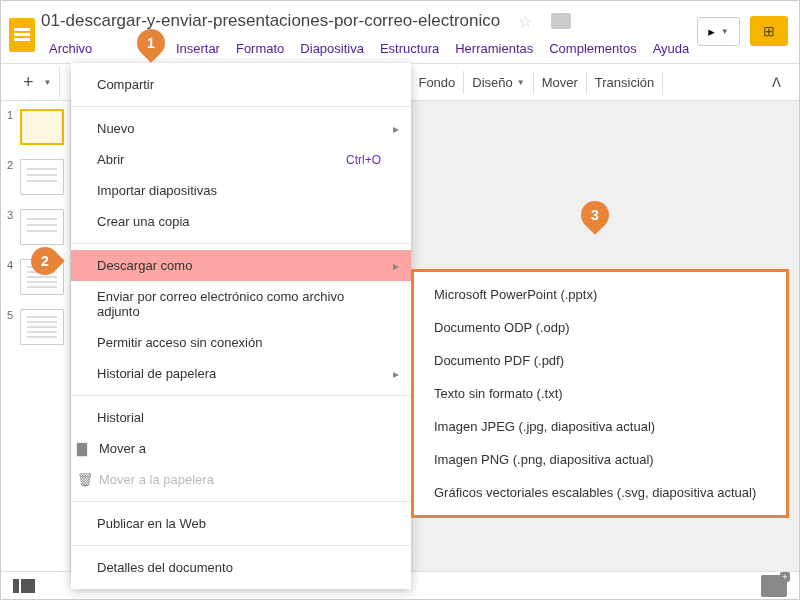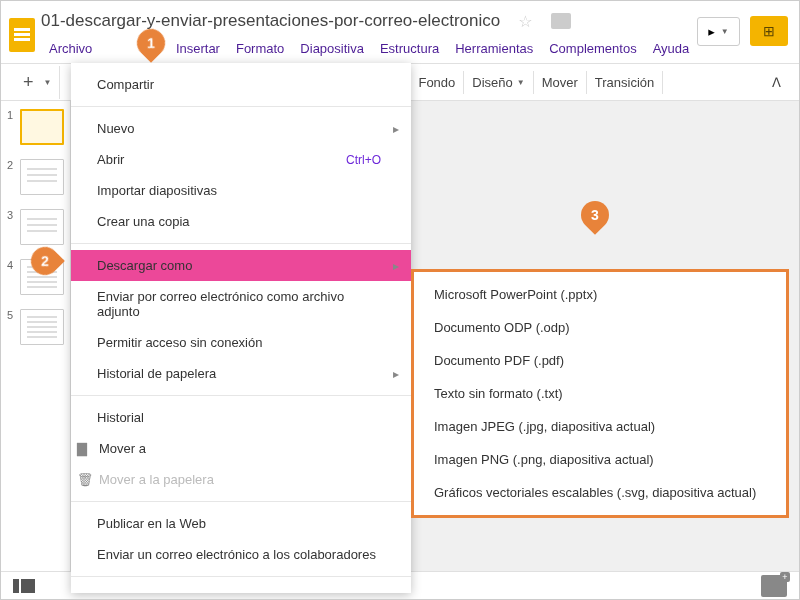--- a/index.html
+++ b/index.html
@@ -50,21 +50,21 @@
 
 
 .dropdown { position: absolute; top: 62px; left: 70px; width: 340px; background: #fff; box-shadow: 0 2px 10px rgba(0,0,0,0.25); z-index: 100; padding: 6px 0; max-height: 530px; overflow-y: auto; }
 .dropdown::-webkit-scrollbar { width: 10px; }
 .dropdown::-webkit-scrollbar-thumb { background: #bbb; border-radius: 5px; }
 .dropdown::-webkit-scrollbar-track { background: #f0f0f0; }
 
 .menu-item { padding: 8px 30px 8px 26px; font-size: 13px; color: #333; cursor: pointer; display: flex; align-items: center; position: relative; }
 .menu-item.has-sub::after { content: "▸"; position: absolute; right: 12px; color: #888; font-size: 12px; }
 .menu-item .kbd { margin-left: auto; color: #6d28d9; font-size: 12px; }
-.menu-item.highlighted { background: #ec4899; }
+.menu-item.highlighted { background: #fca5a5; }
 .menu-item.disabled { color: #bbb; }
 .menu-sep { height: 1px; background: #e6e6e6; margin: 6px 0; }
 .menu-item .mi-icon { width: 16px; margin-left: -20px; margin-right: 6px; color: #888; }
 
 
 .submenu { position: absolute; top: 232px; left: 410px; width: 378px; background: #fff; z-index: 101; padding: 6px 0; border: 3px solid #e8833a; margin-top: 36px; }
 .submenu .menu-item { padding: 9px 20px; }
 
 
 .pin { position: absolute; width: 28px; height: 28px; background: #e8833a; border-radius: 50% 50% 50% 0; transform: rotate(-45deg); display: flex; align-items: center; justify-content: center; z-index: 200; }
@@ -204,21 +204,20 @@
   <div class="menu-item">
       <span class="mi-icon">▇</span>
       <span>Mover a</span>
     </div>
   <div class="menu-item disabled">
       <span class="mi-icon">🗑</span>
       <span>Mover a la papelera</span>
     </div>
   <div class="menu-sep"></div>
   <div class="menu-item">Publicar en la Web</div>
-  <div class="menu-item">Enviar un correo electrónico a los colaboradores</div>
   <div class="menu-sep"></div>
   <div class="menu-item">Detalles del documento</div>
 
 </div>
 
 <div class="submenu">
   <div class="menu-item">Microsoft PowerPoint (.pptx)</div>
   <div class="menu-item">Documento ODP (.odp)</div>
   <div class="menu-item">Documento PDF (.pdf)</div>
   <div class="menu-item">Texto sin formato (.txt)</div>

